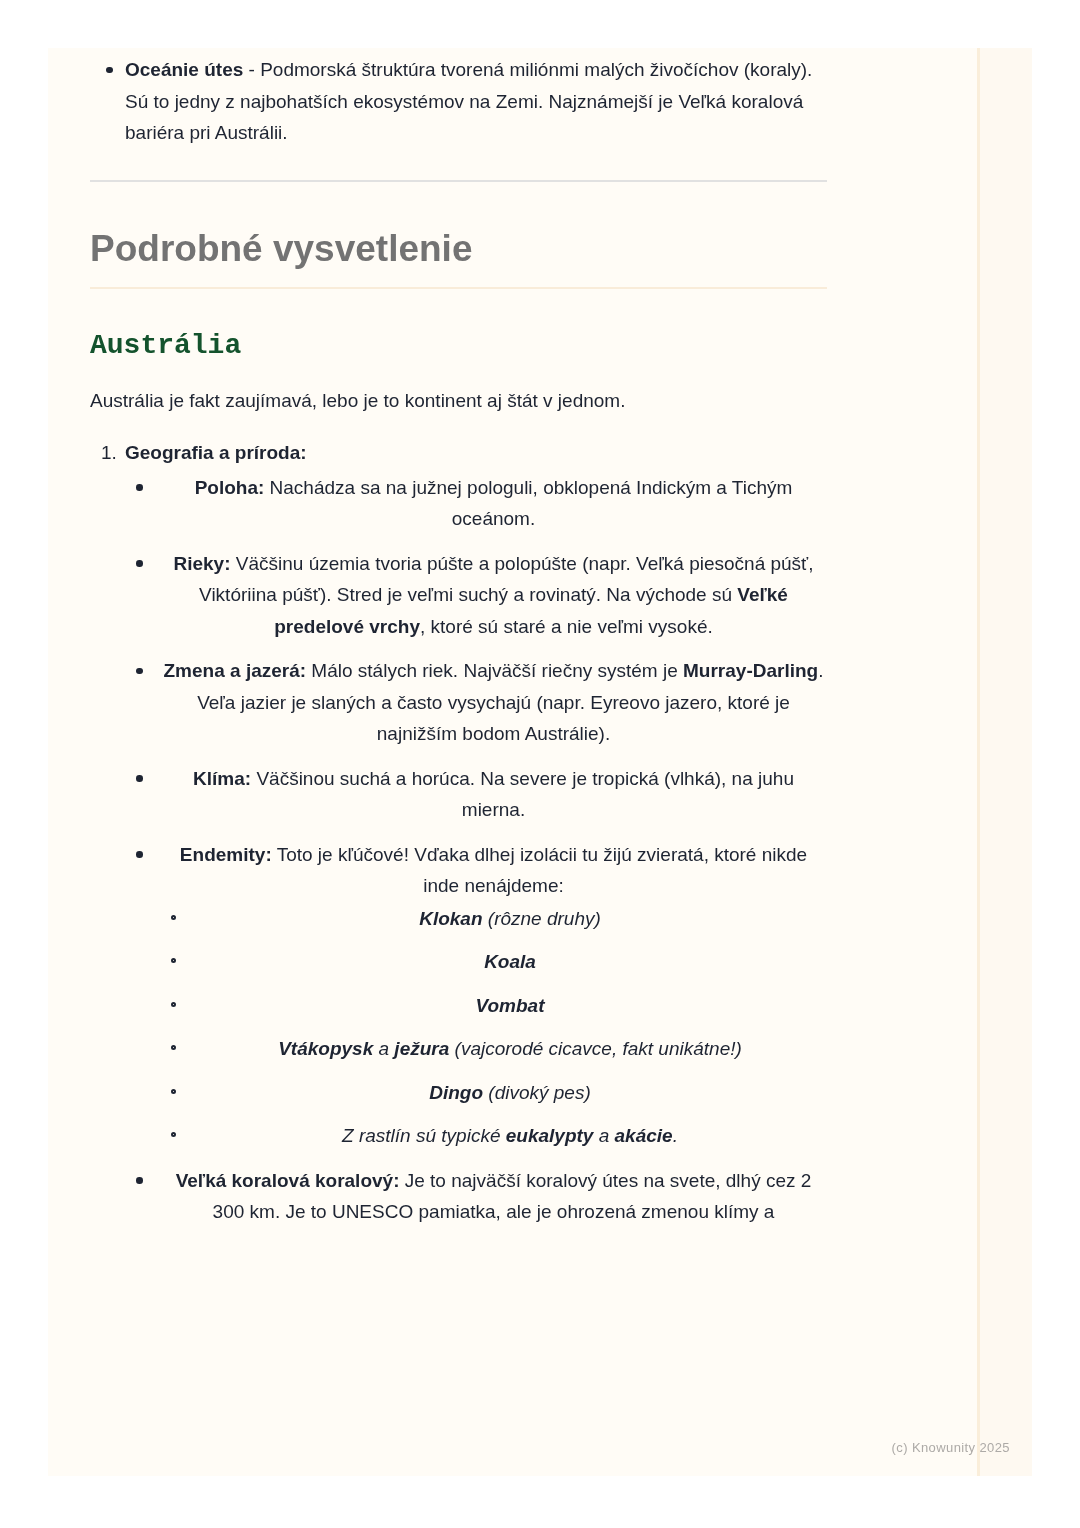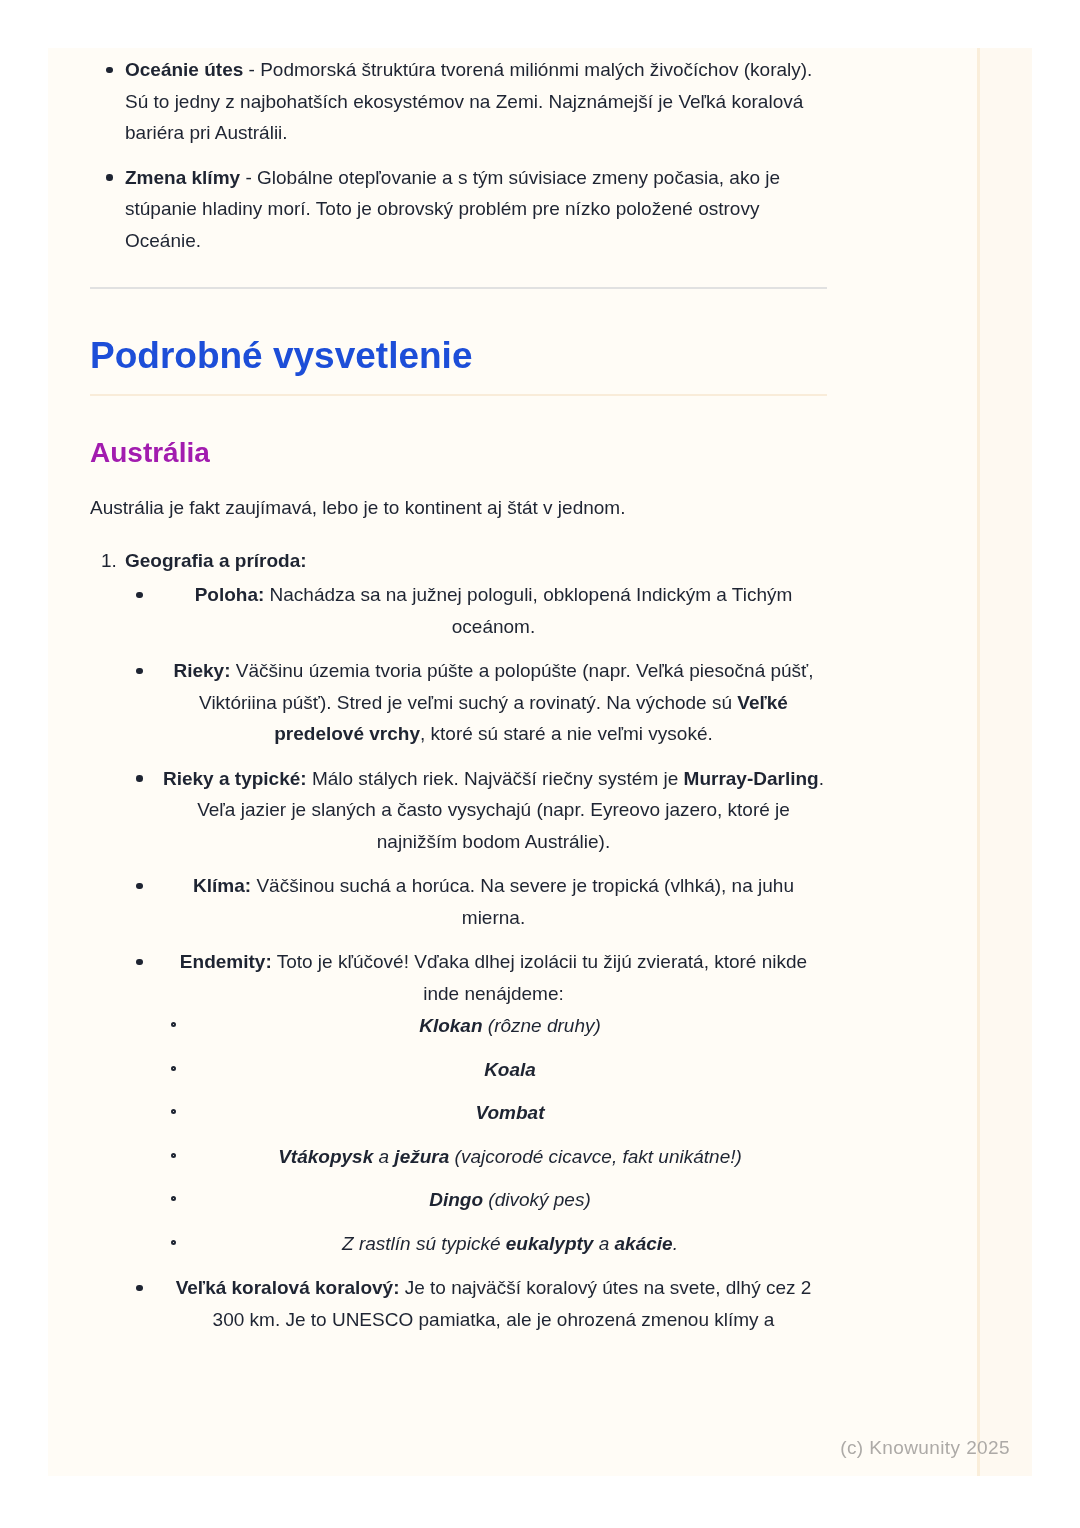--- a/index.html
+++ b/index.html
@@ -49,31 +49,32 @@
   hr.sep {
     border: none;
     border-top: 2px solid #e1e1e1;
     margin: 31px 0 0 0;
   }
 
   h1.main-heading {
     font-size: 37px;
     line-height: 46px;
     font-weight: 700;
-    color: #1d4ed8;
+    color: #737373;
     margin: 44px 0 0 0;
     padding-bottom: 15px;
     border-bottom: 2px solid #f9ecd9;
   }
   h2.sub-heading {
     font-size: 28px;
     line-height: 34px;
     font-weight: 700;
-    color: #a21caf;
+    color: #14532d;
     margin: 40px 0 0 0;
+    font-family: Liberation Mono, monospace;
   }
   p.intro { margin: 22px 0 0 0; }
 
   ol.numbered { margin-top: 21px; }
   .num-title { position: relative; padding-left: 35px; font-weight: 700; }
   .num { position: absolute; left: 11px; font-weight: 400; }
 
   .l2 { margin-top: 3px; }
   .l2 > li { padding-left: 70px; margin-bottom: 13px; text-align: center; }
   .l2 > li > .dot { left: 46px; }
@@ -85,43 +86,39 @@
     left: 11px; top: 12px;
     width: 5px; height: 5px;
     border: 2px solid #1e2432;
     border-radius: 50%;
     background: transparent;
   }
 
   .watermark {
     position: absolute;
     right: 22px; top: 1391px;
-    font-size: 19px;
+    font-size: 13px;
     line-height: 18px;
     color: #adaaa7;
     letter-spacing: 0.4px;
     z-index: 2;
   }
 </style>
 </head>
 <body>
 
 <div class="page">
   <div class="edge-strip"></div>
 
   <div class="content">
 
     <ul class="l1">
       <li>
         <span class="dot"></span>
         <strong>Oceánie útes</strong><span> - Podmorská štruktúra tvorená miliónmi malých živočíchov (koraly). Sú to jedny z najbohatších ekosystémov na Zemi. Najznámejší je Veľká koralová bariéra pri Austrálii.</span>
-      </li>
-      <li>
-        <span class="dot"></span>
-        <strong>Zmena klímy</strong><span> - Globálne otepľovanie a s tým súvisiace zmeny počasia, ako je stúpanie hladiny morí. Toto je obrovský problém pre nízko položené ostrovy Oceánie.</span>
       </li>
     </ul>
 
     <hr class="sep">
 
     <h1 class="main-heading">Podrobné vysvetlenie</h1>
 
     <h2 class="sub-heading">Austrália</h2>
 
     <p class="intro">Austrália je fakt zaujímavá, lebo je to kontinent aj štát v jednom.</p>
@@ -136,21 +133,21 @@
           <li>
             <span class="dot"></span>
             <strong>Poloha:</strong><span> Nachádza sa na južnej pologuli, obklopená Indickým a Tichým oceánom.</span>
           </li>
           <li>
             <span class="dot"></span>
             <strong>Rieky:</strong><span> Väčšinu územia tvoria púšte a polopúšte (napr. Veľká piesočná púšť, Viktóriina púšť). Stred je veľmi suchý a rovinatý. Na východe sú </span><strong>Veľké predelové vrchy</strong><span>, ktoré sú staré a nie veľmi vysoké.</span>
           </li>
           <li>
             <span class="dot"></span>
-            <strong>Rieky a typické:</strong><span> Málo stálych riek. Najväčší riečny systém je </span><strong>Murray-Darling</strong><span>. Veľa jazier je slaných a často vysychajú (napr. Eyreovo jazero, ktoré je najnižším bodom Austrálie).</span>
+            <strong>Zmena a jazerá:</strong><span> Málo stálych riek. Najväčší riečny systém je </span><strong>Murray-Darling</strong><span>. Veľa jazier je slaných a často vysychajú (napr. Eyreovo jazero, ktoré je najnižším bodom Austrálie).</span>
           </li>
           <li>
             <span class="dot"></span>
             <strong>Klíma:</strong><span> Väčšinou suchá a horúca. Na severe je tropická (vlhká), na juhu mierna.</span>
           </li>
           <li>
             <span class="dot"></span>
             <strong>Endemity:</strong><span> Toto je kľúčové! Vďaka dlhej izolácii tu žijú zvieratá, ktoré nikde inde nenájdeme:</span>
 
             <ul class="l3">

